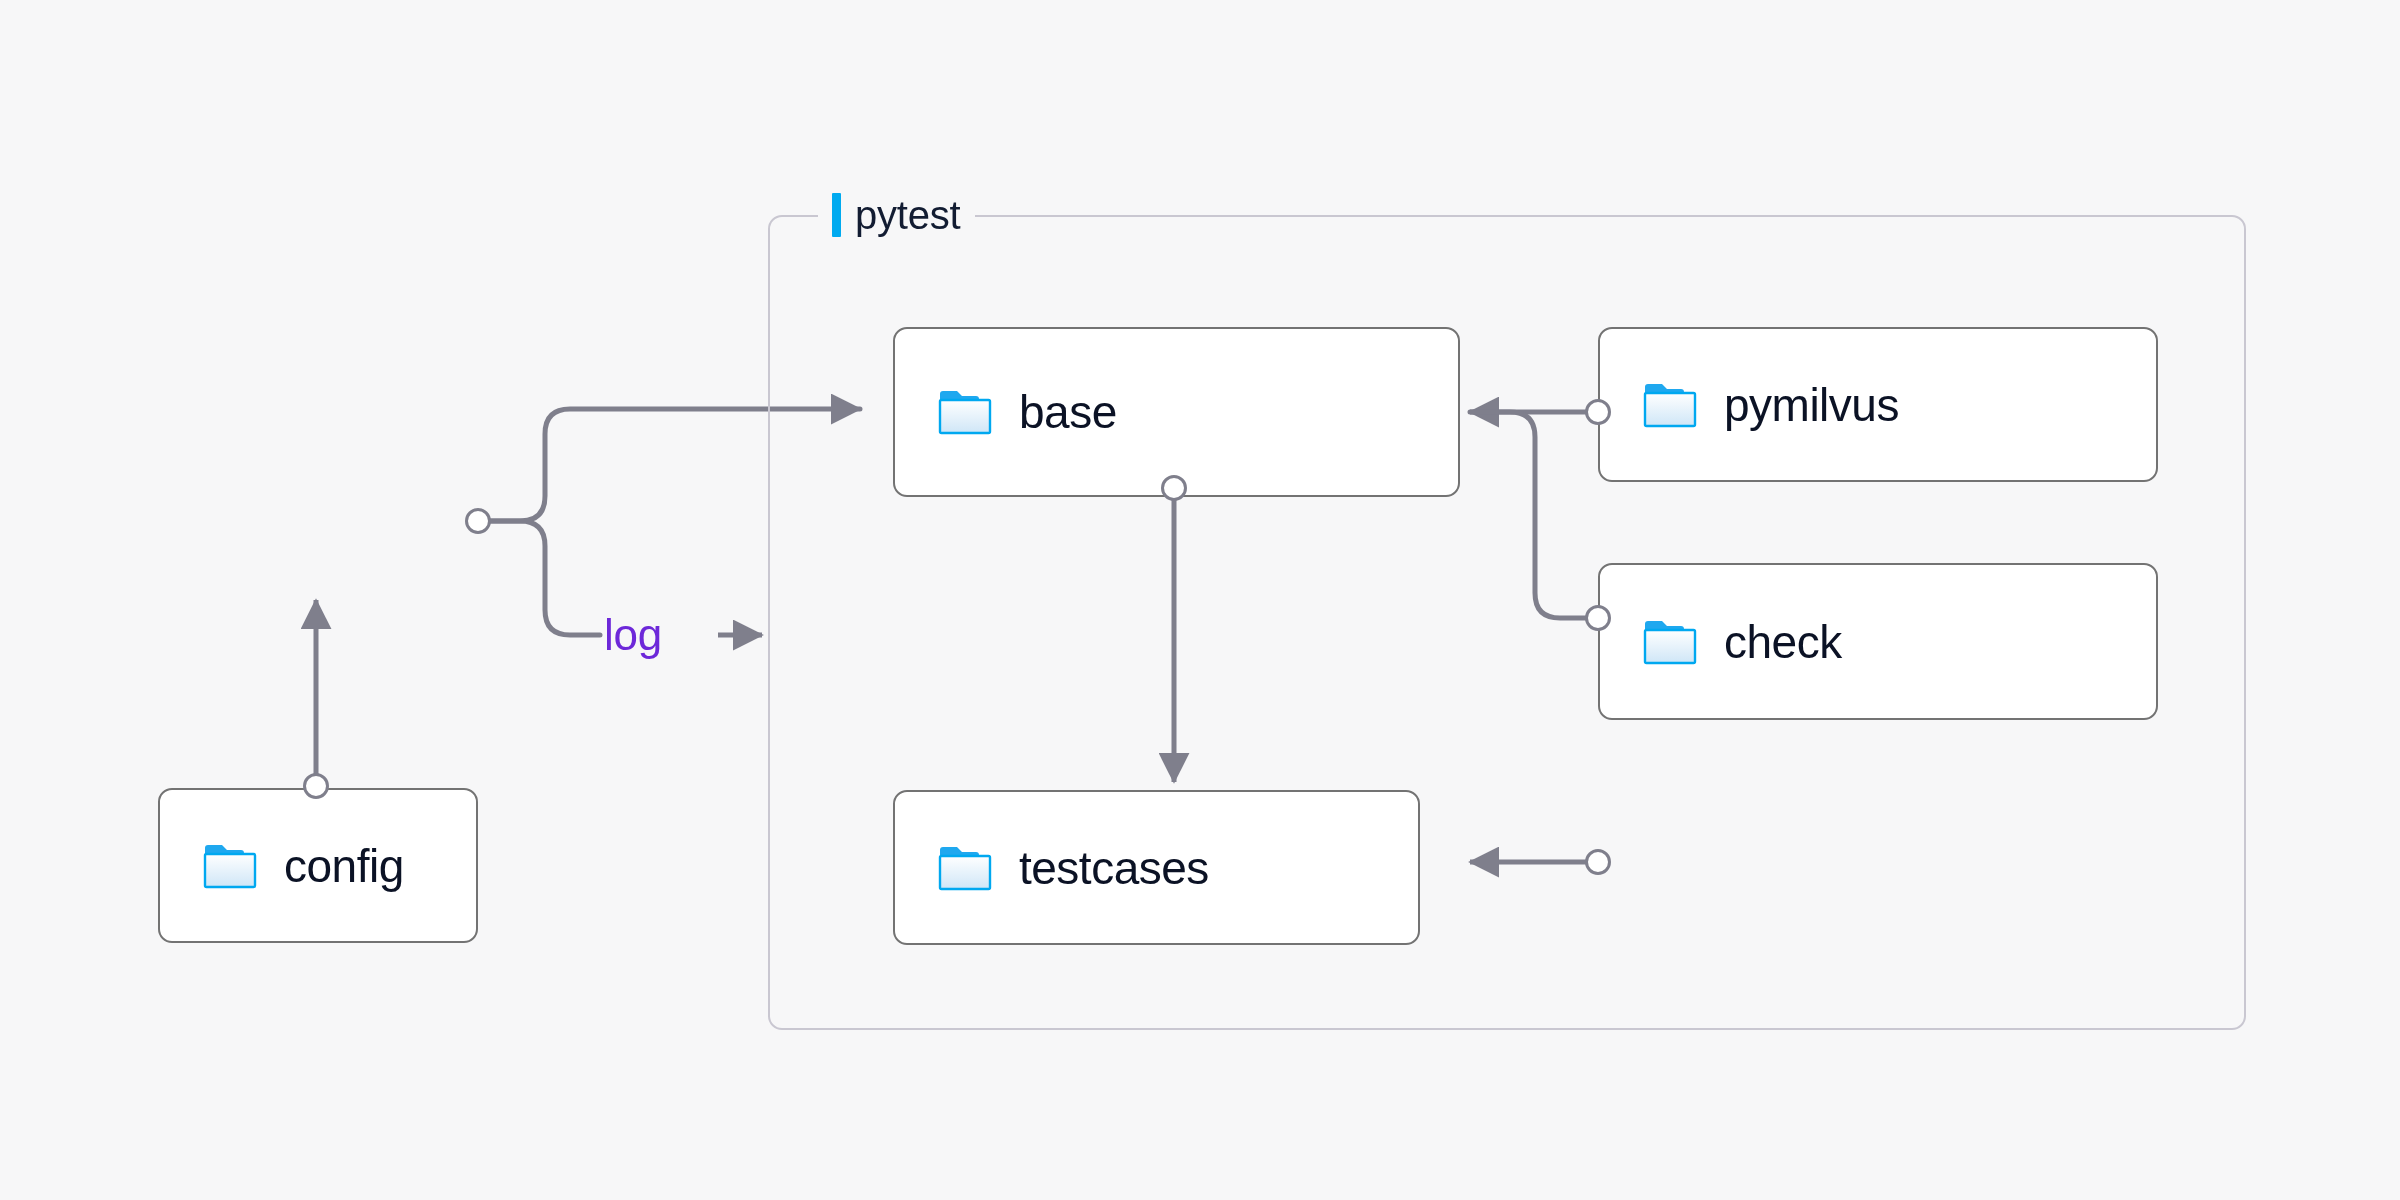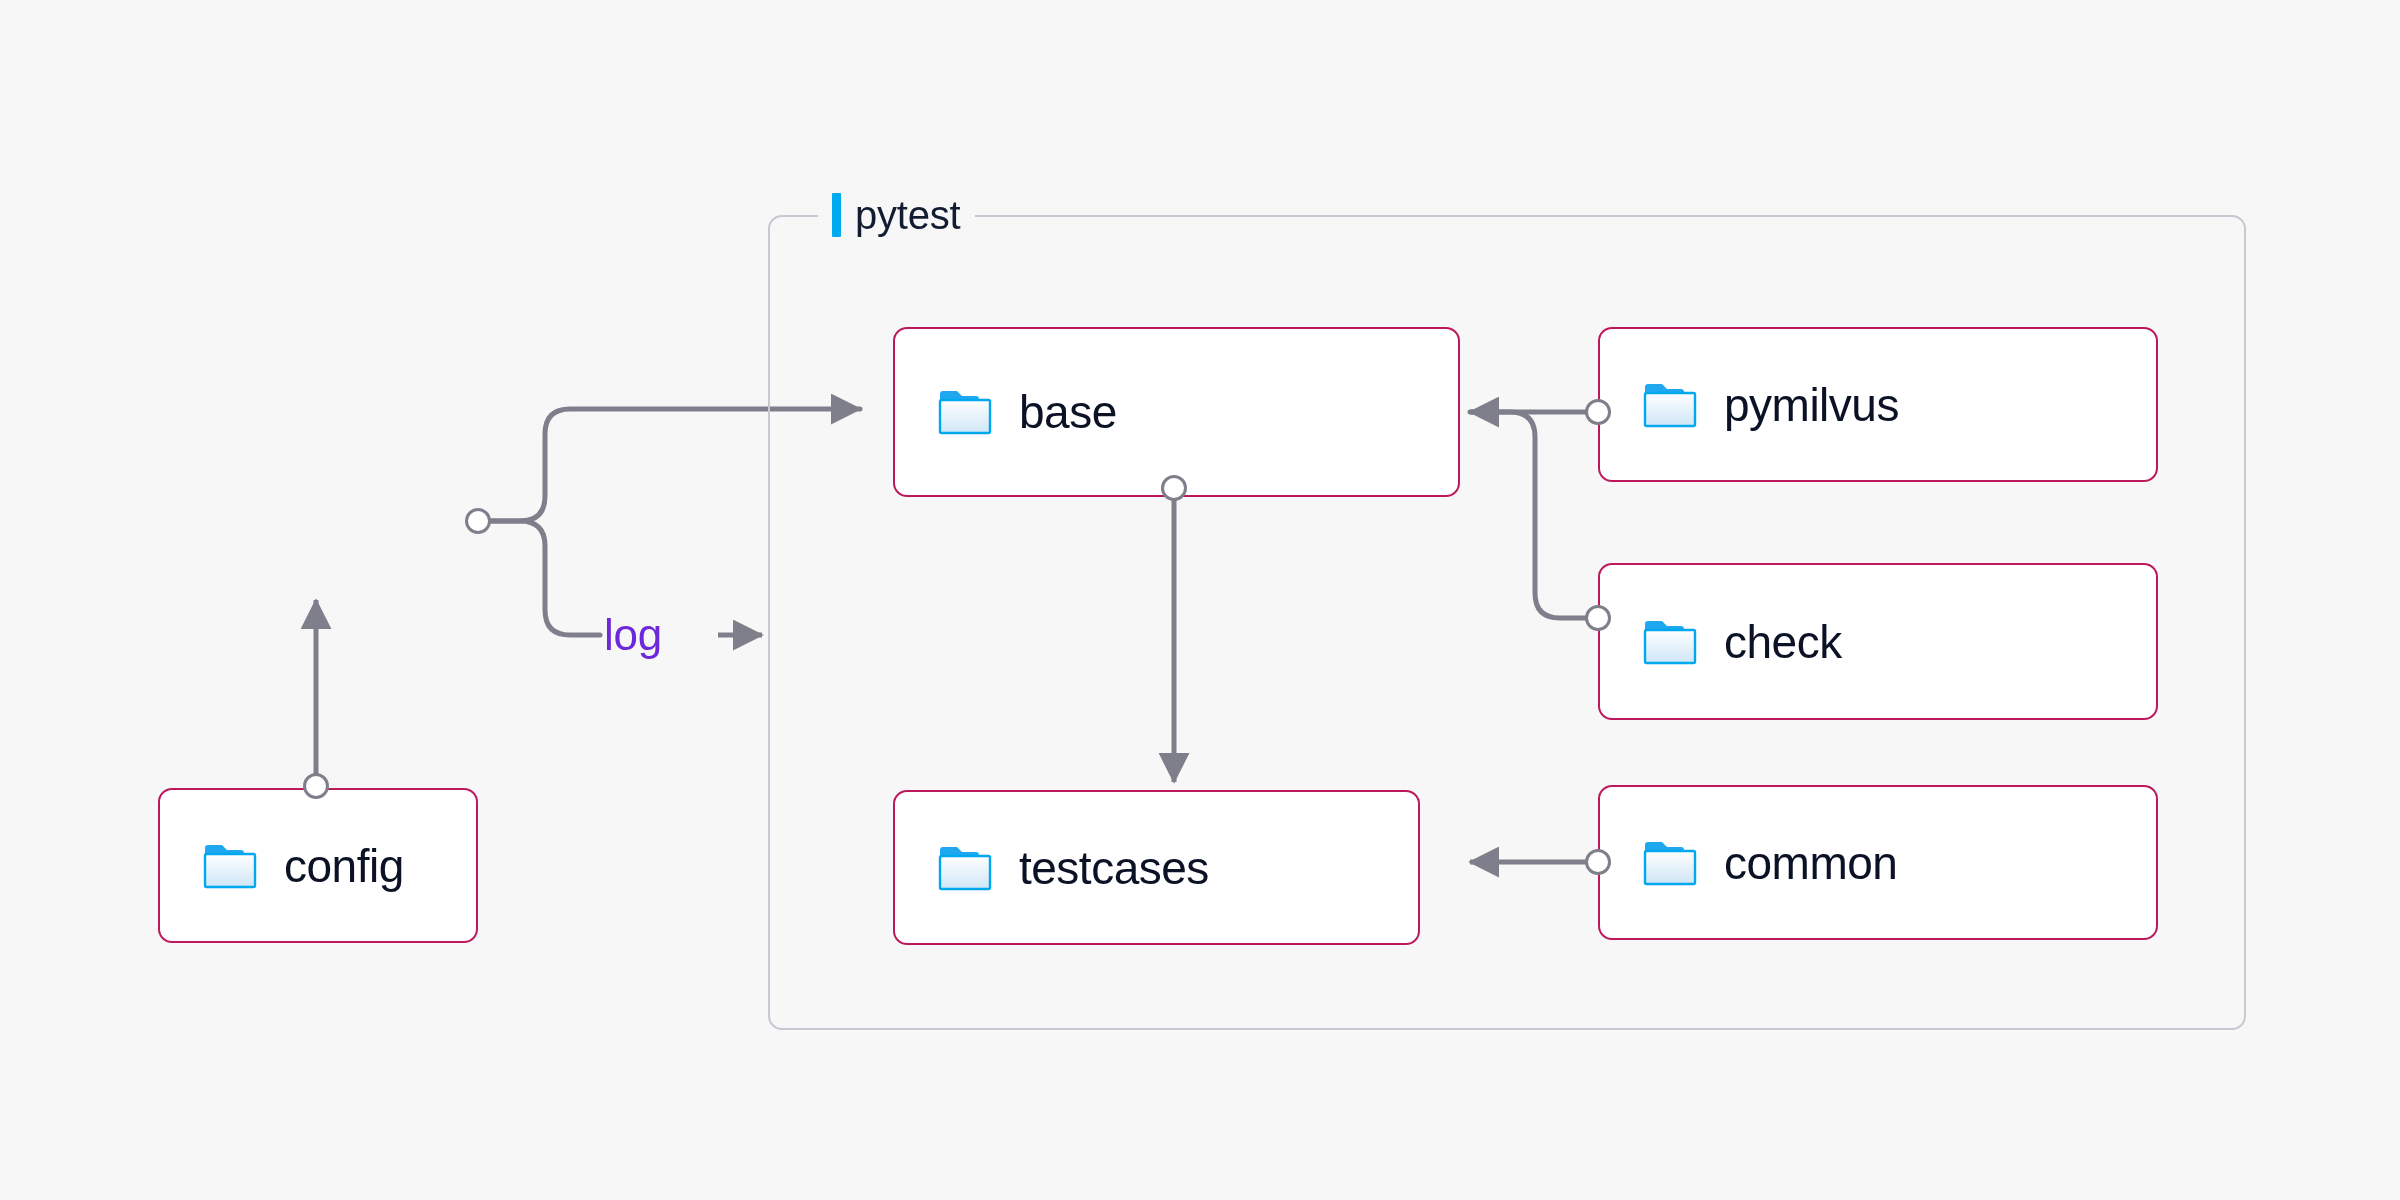--- a/index.html
+++ b/index.html
@@ -61,21 +61,21 @@
     font-size: 40px;
     color: #121c32;
     letter-spacing: -0.2px;
   }
 
   
   .node {
     position: absolute;
     box-sizing: border-box;
     background: #ffffff;
-    border: 2px solid #be185d;
+    border: 2px solid #737373;
     border-radius: 14px;
     display: flex;
     align-items: center;
     gap: 26px;
     padding-left: 42px;
   }
   .node-label {
     font-size: 46px;
     color: #0b1225;
     letter-spacing: -0.5px;
@@ -207,22 +207,15 @@
 
   <div class="node" style="left:1598px; top:563px; width:560px; height:157px;">
     <svg class="folder-icon" viewBox="0 0 56 46">
       <path d="M3 9 L3 5 Q3 2 6 2 L20 2 L25 7 L39 7 Q42 7 42 10 L42 13 L3 13 Z" fill="#1fa8ef"></path>
       <rect x="3" y="11" width="50" height="33" rx="1.5" fill="url(#folderGrad)" stroke="#00a8f0" stroke-width="2.4"></rect>
     </svg>
     <span class="node-label">check</span>
   </div>
   <span class="port" style="left:1598px; top:618px;"></span>
 
-  <div class="node" style="left:1598px; top:785px; width:560px; height:155px;">
-    <svg class="folder-icon" viewBox="0 0 56 46">
-      <path d="M3 9 L3 5 Q3 2 6 2 L20 2 L25 7 L39 7 Q42 7 42 10 L42 13 L3 13 Z" fill="#1fa8ef"></path>
-      <rect x="3" y="11" width="50" height="33" rx="1.5" fill="url(#folderGrad)" stroke="#00a8f0" stroke-width="2.4"></rect>
-    </svg>
-    <span class="node-label">common</span>
-  </div>
   <span class="port" style="left:1598px; top:862px;"></span>
 
 </div>
 
 </body></html>

